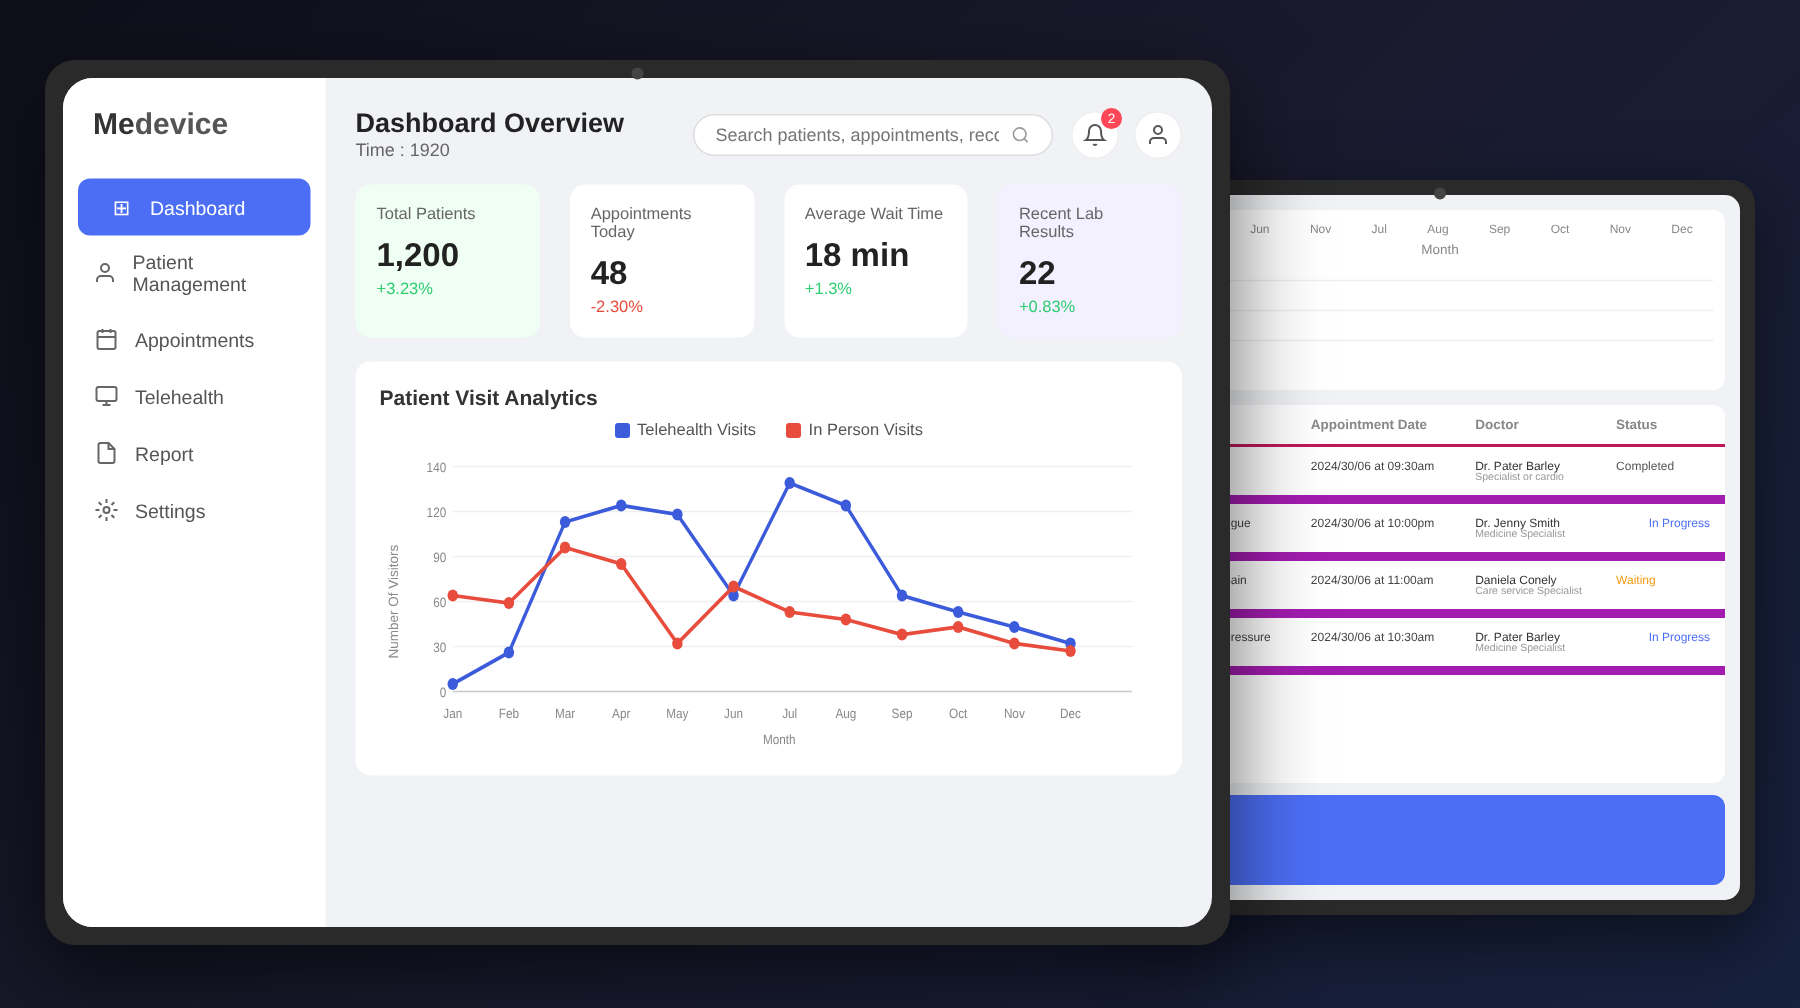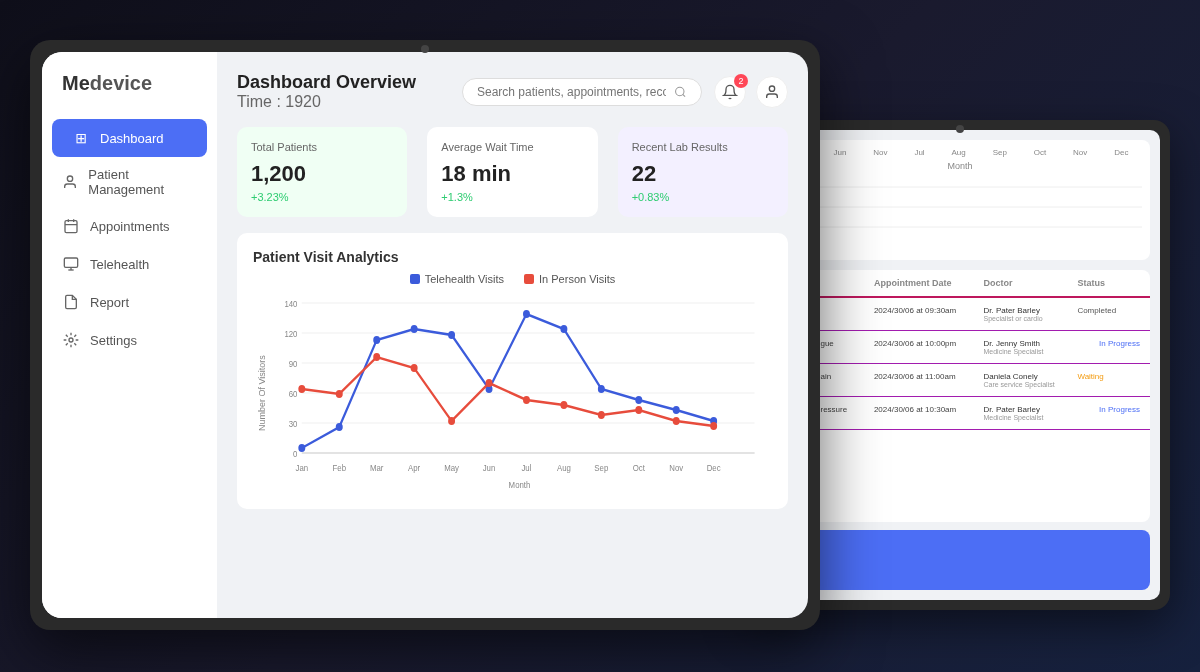--- a/index.html
+++ b/index.html
@@ -142,21 +142,21 @@
       margin-bottom: 16px;
     }
 
     .header-title h2 {
       font-size: 18px;
       font-weight: 700;
       color: #222;
     }
 
     .header-title p {
-      font-size: 16px;
+      font-size: 12px;
       color: #666;
     }
 
     .search-bar {
       display: flex;
       align-items: center;
       background: #fff;
       border: 1px solid #ddd;
       border-radius: 20px;
       padding: 6px 14px;
@@ -326,21 +326,21 @@
     .table-header span {
       font-size: 9px;
       font-weight: 600;
       color: #888;
     }
 
     .table-row {
       display: grid;
       grid-template-columns: 1.2fr 1.4fr 1.2fr 0.8fr;
       padding: 8px 10px;
-      border-bottom: 1px solid #a21caf;
+      border-bottom: 6px solid #a21caf;
       align-items: start;
     }
 
     .table-row span {
       font-size: 8px;
       color: #444;
     }
 
     .table-row .doctor-name {
       font-size: 8px;
@@ -554,20 +554,25 @@
           </div>
         </div>
 
         <div class="stats-row">
           <div class="stat-card green">
             <div class="stat-label">Total Patients</div>
             <div class="stat-value">1,200</div>
             <div class="stat-change positive">+3.23%</div>
           </div>
           <div class="stat-card">
+            <div class="stat-label">Appointments Today</div>
+            <div class="stat-value">48</div>
+            <div class="stat-change negative">-2.30%</div>
+          </div>
+          <div class="stat-card">
             <div class="stat-label">Average Wait Time</div>
             <div class="stat-value">18 min</div>
             <div class="stat-change positive">+1.3%</div>
           </div>
           <div class="stat-card purple">
             <div class="stat-label">Recent Lab Results</div>
             <div class="stat-value">22</div>
             <div class="stat-change positive">+0.83%</div>
           </div>
         </div>

